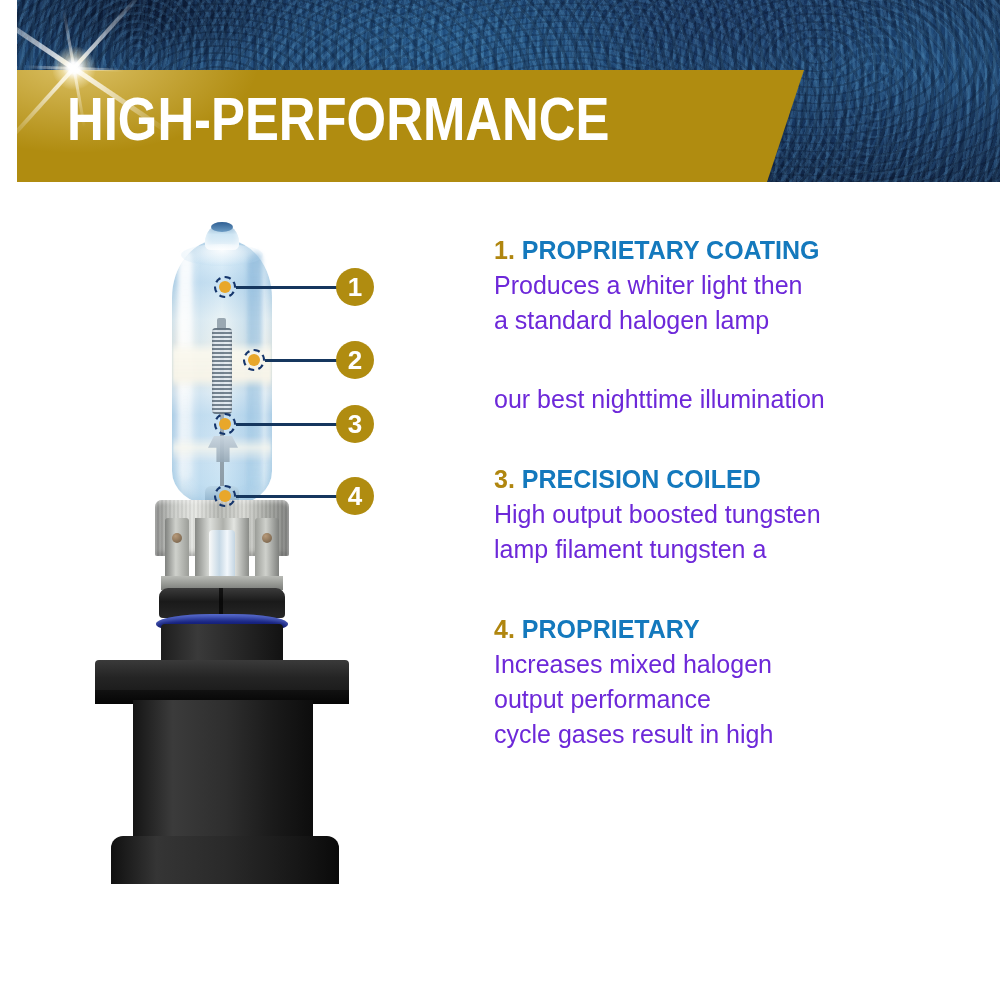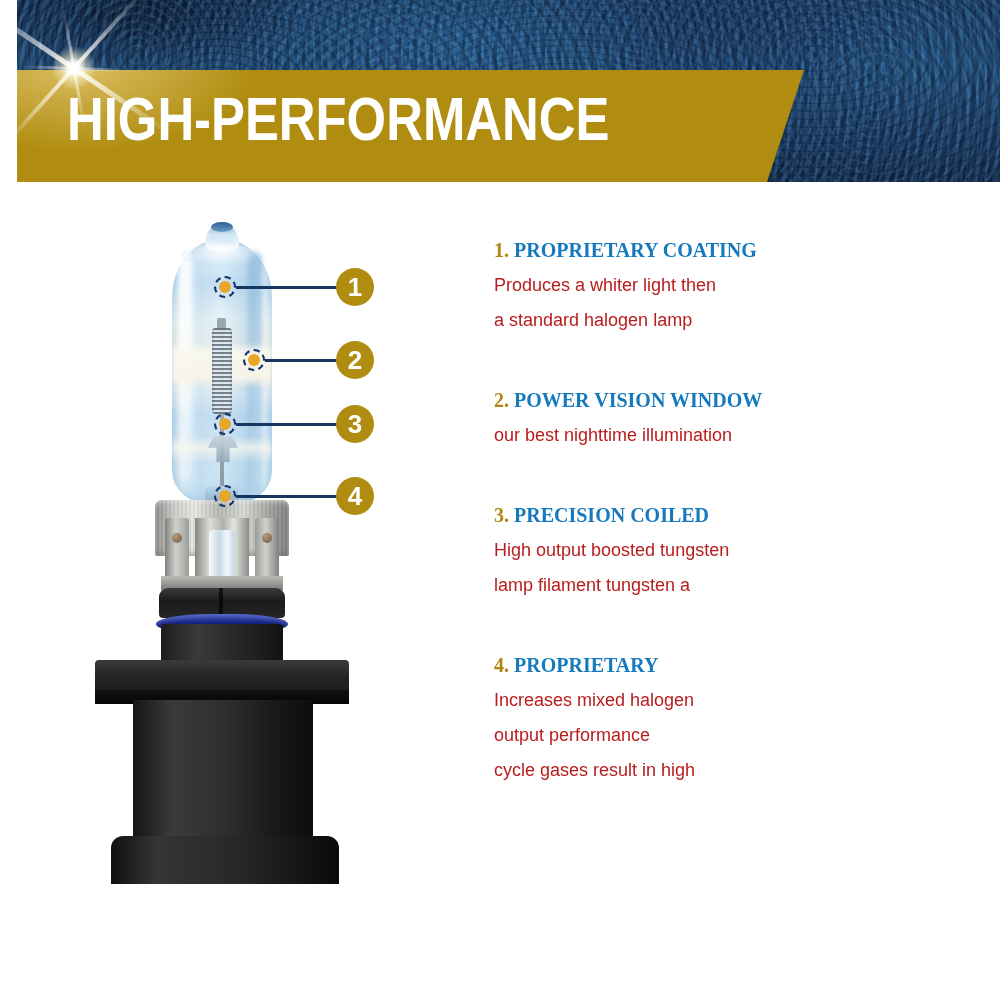--- a/index.html
+++ b/index.html
@@ -267,34 +267,34 @@
   }
   .hotspot .dot{
     position:absolute;left:5px;top:5px;width:12px;height:12px;border-radius:50%;
     background:#e8a72a;
   }
 
   
   .features{position:absolute;left:477px;top:232px;width:500px;}
   .feat{margin-bottom:26px;}
   .feat-head{
-    font-family:Liberation Serif, serif;
+    font-family:Liberation Sans, sans-serif;
     font-weight:bold;
-    font-size:20px;
+    font-size:25px;
     line-height:36px;
     color:#1479bd;
     letter-spacing:0px;
     white-space:nowrap;
   }
   .feat-head .num{color:#b0860f;}
   .feat-body{
     font-family:"Liberation Sans", sans-serif;
-    font-size:18px;
+    font-size:25px;
     line-height:35px;
-    color:#b91c1c;
+    color:#6d28d9;
     font-weight:400;
   }
   .feat-body div{white-space:nowrap;}
   .f1{margin-bottom:44px;}
   .f2{margin-bottom:44px;}
   .f3{margin-bottom:44px;}
 </style>
 </head>
 <body>
 
@@ -383,24 +383,20 @@
         <span class="num">1.</span>
         <span>PROPRIETARY COATING</span>
       </div>
       <div class="feat-body">
         <div>Produces a whiter light then</div>
         <div>a standard halogen lamp</div>
       </div>
     </div>
 
     <div class="feat f2">
-      <div class="feat-head">
-        <span class="num">2.</span>
-        <span>POWER VISION WINDOW</span>
-      </div>
       <div class="feat-body">
         <div>our best nighttime illumination</div>
       </div>
     </div>
 
     <div class="feat f3">
       <div class="feat-head">
         <span class="num">3.</span>
         <span>PRECISION COILED</span>
       </div>

